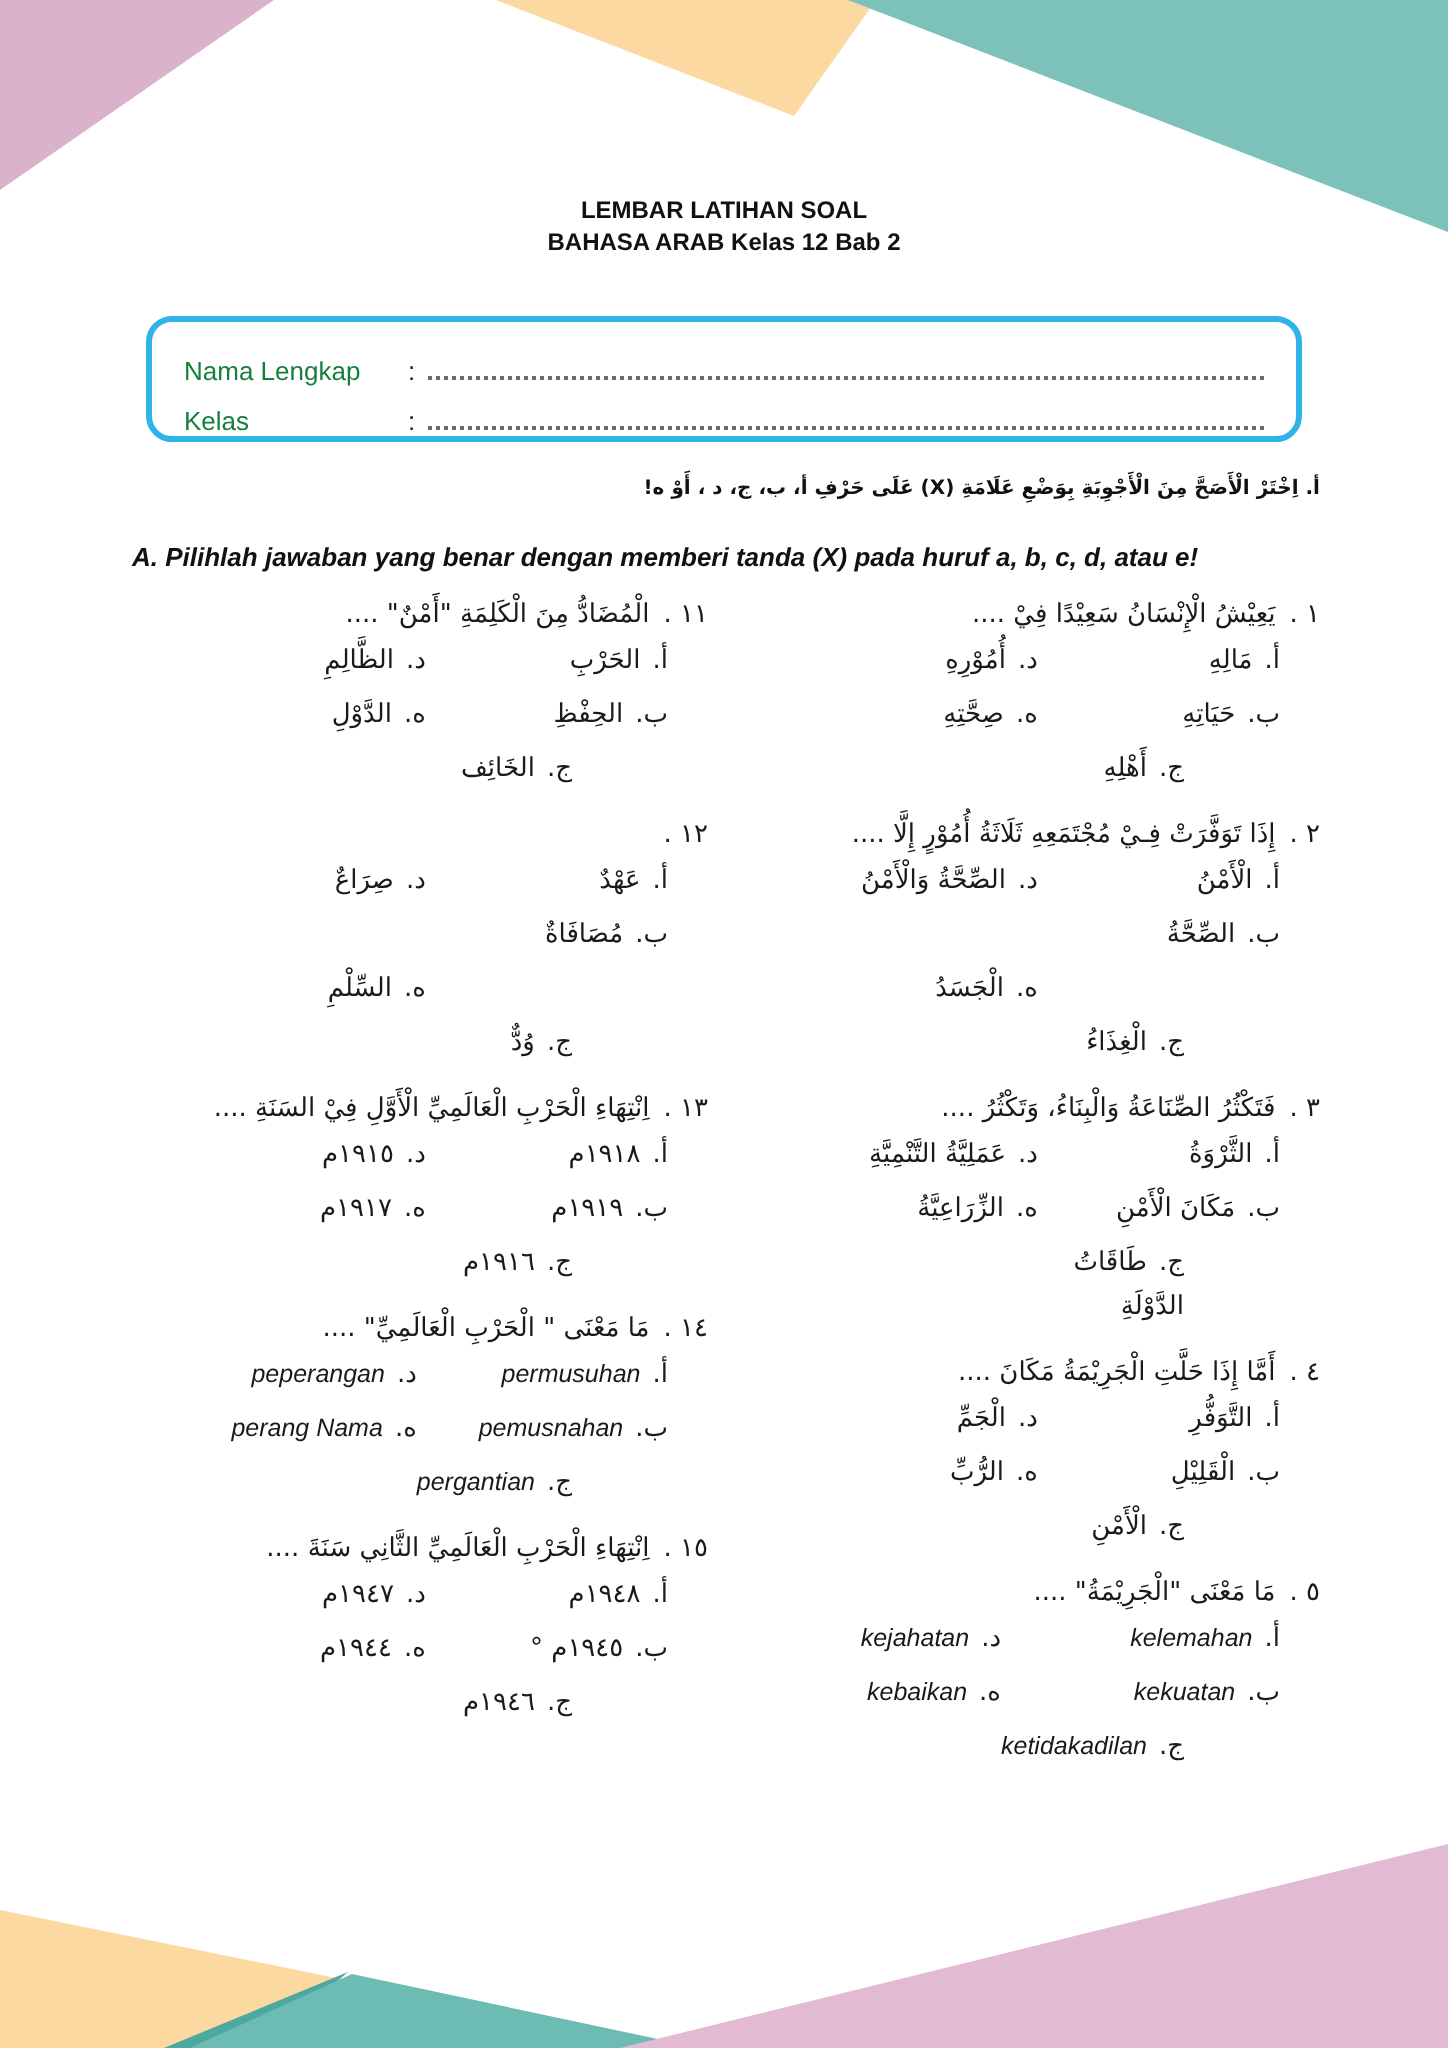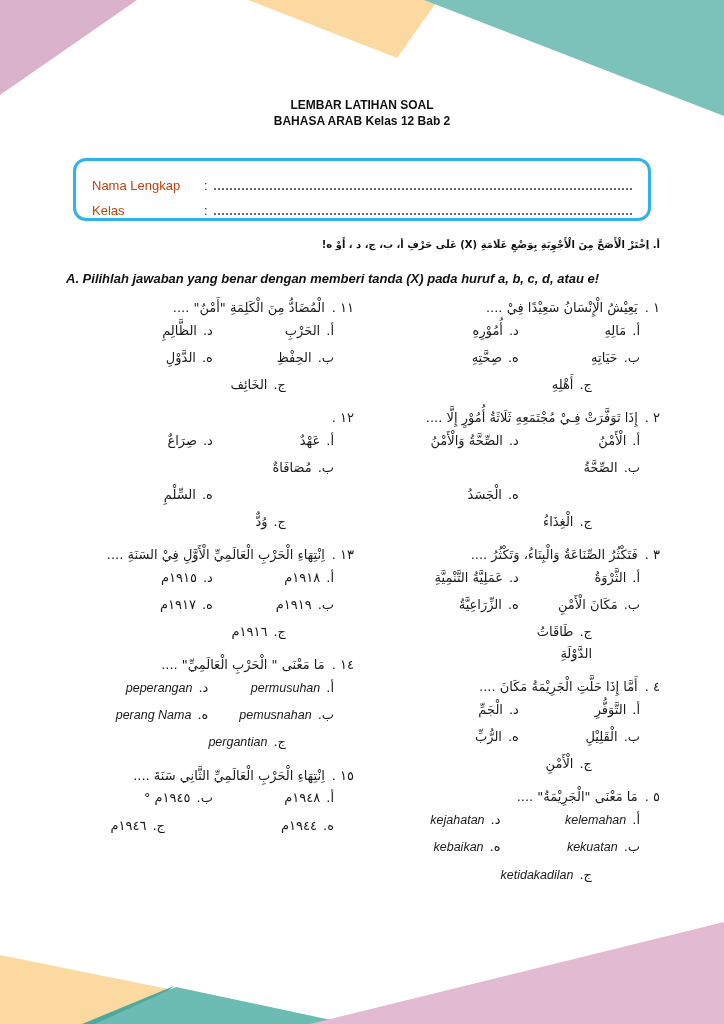--- a/index.html
+++ b/index.html
@@ -13,21 +13,21 @@
     position:absolute;top:97px;left:0;right:0;text-align:center;
     font-family:"Liberation Sans",sans-serif;font-weight:bold;
     font-size:12px;line-height:1.35;color:#111;
   }
   .idbox{
     position:absolute;left:73px;top:158px;width:578px;height:63px;
     border:3px solid #2fb3e8;border-radius:13px;box-sizing:border-box;
     padding:9px 16px 0 16px;font-family:"Liberation Sans",sans-serif;font-size:13px;
   }
   .idrow{display:flex;align-items:flex-end;height:23px;margin-bottom:2px;}
-  .idlabel{width:112px;color:#c2410c;}
+  .idlabel{width:112px;color:#15803d;}
   .idcolon{width:10px;}
   .idline{flex:1;border-bottom:2px dotted #6b6b6b;margin-bottom:3px;height:12px;}
   .instr-ar{
     position:absolute;top:237px;left:66px;right:64px;direction:rtl;text-align:right;
     font-size:10px;font-weight:bold;line-height:1.6;color:#111;
   }
   .instr-id{
     position:absolute;top:271px;left:66px;right:64px;text-align:left;
     font-family:"Liberation Sans",sans-serif;font-style:italic;font-weight:bold;
     font-size:13px;color:#111;
@@ -221,20 +221,21 @@
             <div class="opt"></div>
           </div>
         </div>
         <div class="question">
           <div class="q-head">
             <span class="q-num">١٥ .</span>
             <span class="q-text">اِنْتِهَاءِ الْحَرْبِ الْعَالَمِيِّ الثَّانِي سَنَةَ ....</span>
           </div>
           <div class="q-opts">
             <div class="opt"><span class="opt-label">أ.</span><span class="opt-text">١٩٤٨م</span></div>
+            <div class="opt"><span class="opt-label">د.</span><span class="opt-text">١٩٤٧م</span></div>
             <div class="opt"><span class="opt-label">ب.</span><span class="opt-text">١٩٤٥م °</span></div>
             <div class="opt"><span class="opt-label">ه.</span><span class="opt-text">١٩٤٤م</span></div>
             <div class="opt indent"><span class="opt-label">ج.</span><span class="opt-text">١٩٤٦م</span></div>
             <div class="opt"></div>
           </div>
         </div>
       </div>
   </div>
 
 </div>

